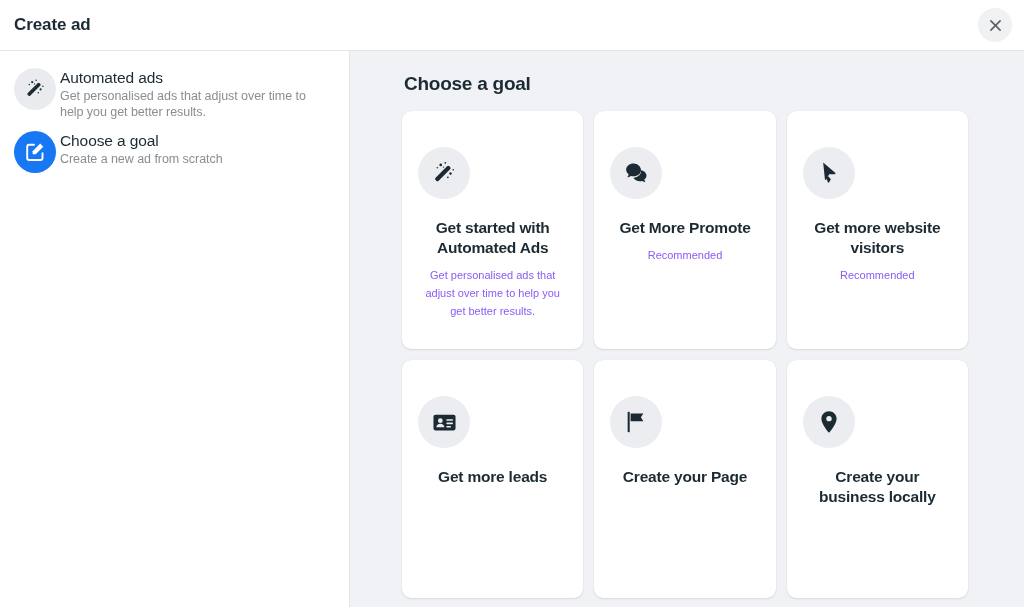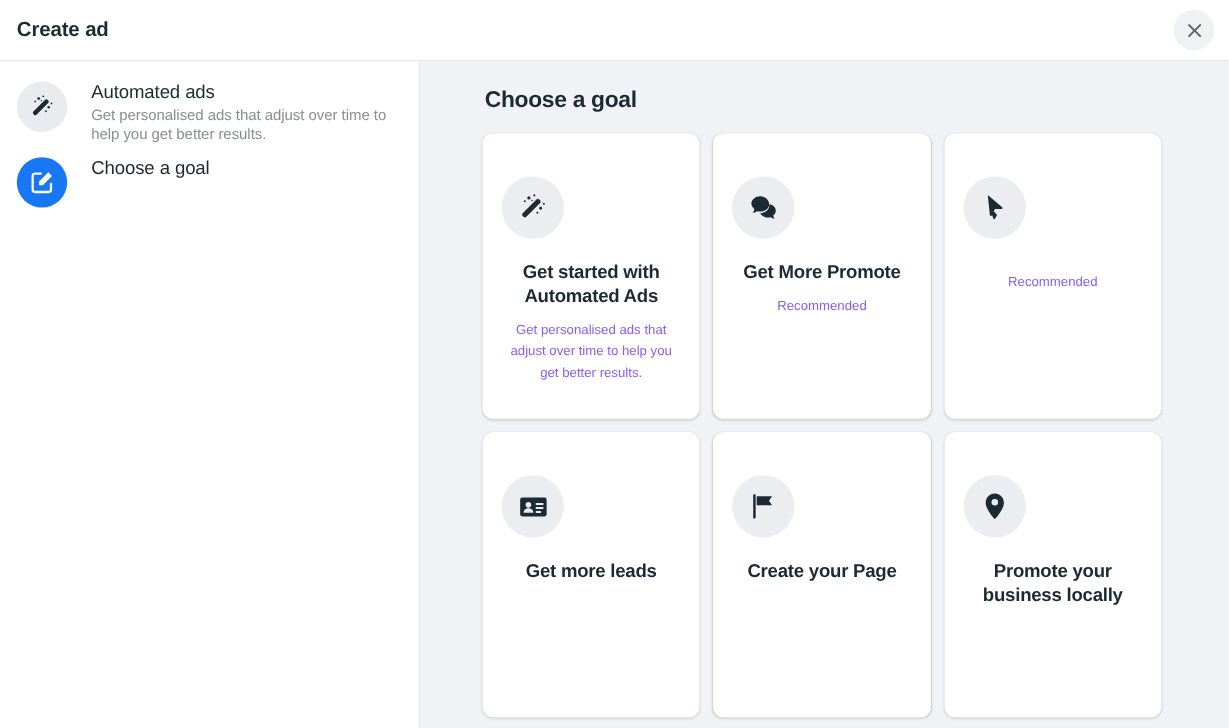--- a/index.html
+++ b/index.html
@@ -69,21 +69,21 @@
     width: 350px;
     min-width: 350px;
     background: #ffffff;
     border-right: 1px solid #e4e6eb;
     padding: 12px 10px 0 10px;
     overflow: hidden;
   }
   .nav-item {
     display: flex;
     align-items: flex-start;
-    gap: 20px;
+    gap: 4px;
     padding: 4px 6px 6px 4px;
     cursor: pointer;
     border-radius: 6px;
   }
   .nav-icon {
     width: 42px;
     height: 42px;
     min-width: 42px;
     border-radius: 50%;
     display: flex;
@@ -210,20 +210,21 @@
 
       <div class="nav-item">
         <div class="nav-icon blue">
           <svg width="24" height="24" viewBox="0 0 24 24" fill="none" stroke="#ffffff" stroke-width="1.9" stroke-linecap="round" stroke-linejoin="round">
             <path d="M19.5 13.2V18a2 2 0 0 1-2 2H6.2a2 2 0 0 1-2-2V6.7a2 2 0 0 1 2-2H11"></path>
             <path d="M17.2 3.6l3.1 3.1-7.6 7.6h-3.1v-3.1z" fill="#ffffff" stroke="none"></path>
           </svg>
         </div>
         <div class="nav-text">
           <div class="nav-title">Choose a goal</div>
+          <div class="nav-desc">Create a new ad from scratch</div>
         </div>
       </div>
 
     </div>
 
     <div class="main">
       <h1 class="main-heading">Choose a goal</h1>
 
       <div class="goal-grid">
 
@@ -255,20 +256,21 @@
           <div class="card-sub">Recommended</div>
         </div>
 
         <div class="goal-card">
           <div class="card-icon">
             <svg width="26" height="26" viewBox="0 0 24 24" fill="#1c2b33">
               <path d="M6.6 2.4l11.1 9.35c.52.44.22 1.29-.46 1.3l-5.07.07-2.6 4.9c-.33.62-1.25.46-1.36-.23L6.6 2.4z"></path>
               <path d="M9.0 15.5l2.0 5.0c.2.5.9.55 1.15.08l1.55-2.9-2.1-2.5z"></path>
             </svg>
           </div>
+          <div class="card-title">Get more website visitors</div>
           <div class="card-sub">Recommended</div>
         </div>
 
         <div class="goal-card">
           <div class="card-icon">
             <svg width="27" height="27" viewBox="0 0 24 24" fill="#1c2b33">
               <rect x="2.2" y="5.0" width="19.6" height="14.0" rx="1.6"></rect>
               <circle cx="8.3" cy="10.4" r="2.1" fill="#ebedf0"></circle>
               <path d="M4.7 16.3c0-2.0 1.6-3.3 3.6-3.3s3.6 1.3 3.6 3.3z" fill="#ebedf0"></path>
               <rect x="13.6" y="9.0" width="6.0" height="1.5" rx="0.75" fill="#ebedf0"></rect>
@@ -291,21 +293,21 @@
 
         </div>
 
         <div class="goal-card">
           <div class="card-icon">
             <svg width="26" height="26" viewBox="0 0 24 24" fill="#1c2b33">
               <path d="M12 2.1c-3.9 0-7.0 3.1-7.0 7.0 0 5.1 6.2 12.0 6.47 12.3a.72.72 0 0 0 1.07 0C12.8 21.1 19 14.2 19 9.1c0-3.9-3.1-7.0-7-7.0z"></path>
               <circle cx="12" cy="8.9" r="2.5" fill="#ebedf0"></circle>
             </svg>
           </div>
-          <div class="card-title">Promote your business locally</div>
+          <div class="card-title">Create your business locally</div>
 
         </div>
 
       </div>
     </div>
 
   </div>
 </div>
 
 </body></html>

